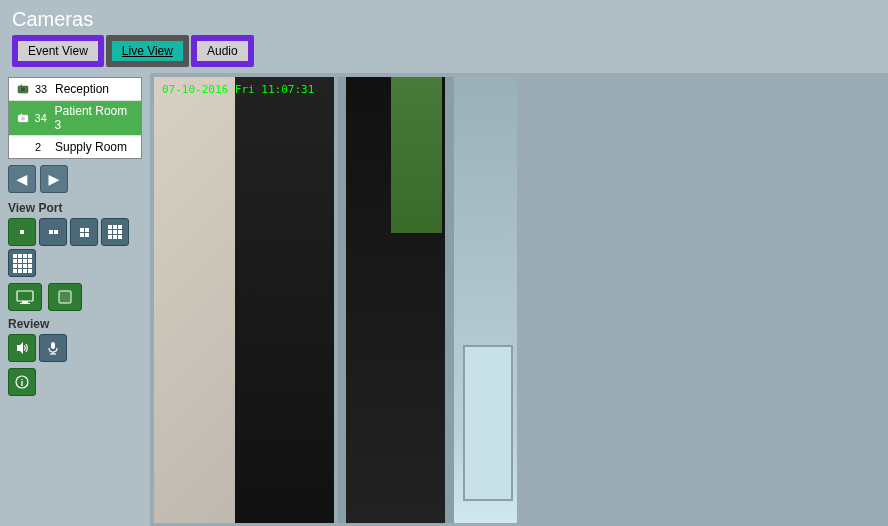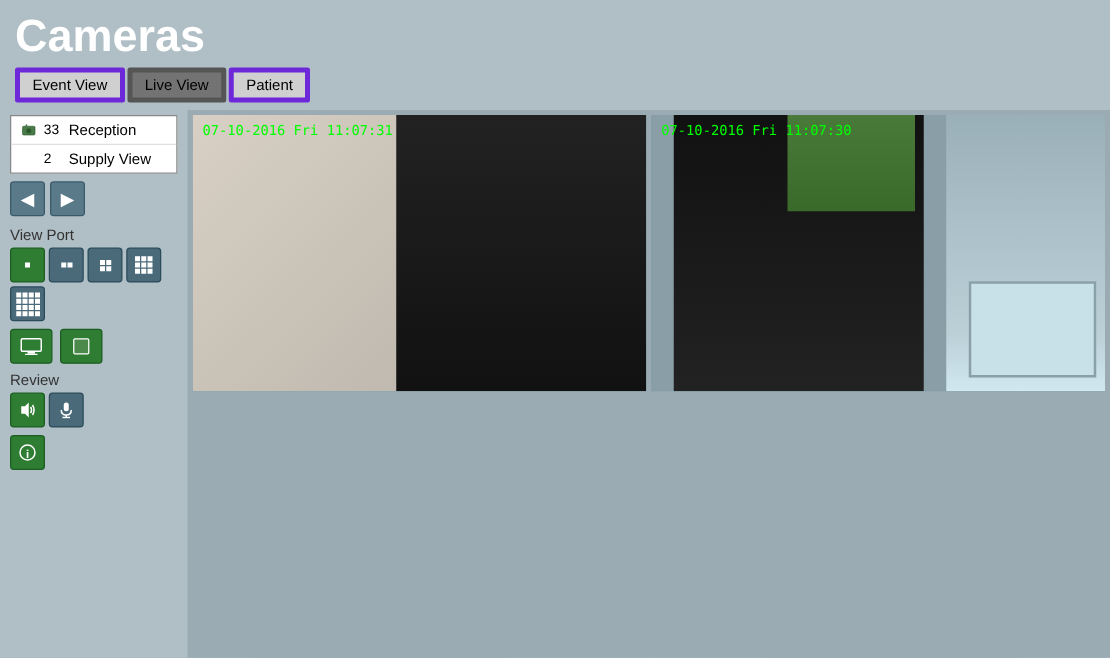--- a/index.html
+++ b/index.html
@@ -5,40 +5,41 @@
     * { margin: 0; padding: 0; box-sizing: border-box; }
     body {
       background: #b0bec5;
       font-family: Arial, sans-serif;
       width: 888px;
       height: 526px;
       overflow: hidden;
     }
     #page-title {
       color: #fff;
-      font-size: 36px;
-      font-weight: bold;
+      font-size: 20px;
+      font-weight: normal;
       padding: 8px 12px 4px 12px;
     }
     .top-tabs {
       display: flex;
       gap: 2px;
       padding: 0 12px 6px 12px;
     }
     .tab-btn {
       padding: 3px 10px;
       font-size: 12px;
-      border: 4px solid #6d28d9;
+      border: 6px solid #6d28d9;
       background: #d0d0d0;
       cursor: pointer;
       border-radius: 2px;
     }
     .tab-btn.active {
-      background: #737373;
+      background: #14b8a6;
       border-color: #555;
+      text-decoration: underline;
     }
     .main-layout {
       display: flex;
       flex-direction: row;
       height: calc(526px - 72px);
     }
     .sidebar {
       width: 150px;
       background: #b0bec5;
       padding: 4px 8px;
@@ -93,21 +94,21 @@
       justify-content: center;
       cursor: pointer;
       color: #fff;
       font-size: 14px;
     }
     
     .section-label {
       font-size: 12px;
       color: #333;
       margin-bottom: 3px;
-      font-weight: normal;
+      font-weight: bold;
     }
     
     .btn-group {
       display: flex;
       gap: 3px;
       margin-bottom: 6px;
       flex-wrap: wrap;
     }
     .vp-btn {
       width: 28px;
@@ -164,21 +165,20 @@
       align-items: center;
       justify-content: center;
       color: #fff;
       font-size: 13px;
     }
     .func-btn.green { background: #2e7d32; border-color: #1b5e20; }
     
     .feed-area {
       flex: 1;
       display: flex;
-      flex-direction: column;
       background: #9aabb3;
       padding: 4px;
       gap: 4px;
     }
     .feed-row {
       display: flex;
       gap: 4px;
       flex: 1;
     }
     .feed-cell {
@@ -253,42 +253,53 @@
     }
   </style>
 </head>
 <body>
 
 <div id="page-title">Cameras</div>
 
 <div class="top-tabs">
   <button class="tab-btn">Event View</button>
   <button class="tab-btn active">Live View</button>
-  <button class="tab-btn">Patient</button>
+  <button class="tab-btn">Audio</button>
 </div>
 
 <div class="main-layout">
   <div class="sidebar">
 
     <div class="camera-list">
       <div class="camera-item">
         <span class="cam-icon">
           <svg width="12" height="10" viewBox="0 0 12 10">
             <rect x="1" y="2" width="10" height="7" rx="1" fill="#4a7a4a" stroke="#2a5a2a" stroke-width="0.5"></rect>
             <circle cx="6" cy="5.5" r="2" fill="#2a5a2a"></circle>
             <polygon points="3,2 4.5,0 5,2" fill="#4a7a4a"></polygon>
           </svg>
         </span>
         <span class="cam-num">33</span>
         <span>Reception</span>
       </div>
+      <div class="camera-item selected">
+        <span class="cam-icon">
+          <svg width="12" height="10" viewBox="0 0 12 10">
+            <rect x="1" y="2" width="10" height="7" rx="1" fill="#fff" stroke="#ccc" stroke-width="0.5"></rect>
+            <circle cx="6" cy="5.5" r="2" fill="#ccc"></circle>
+            <polygon points="3,2 4.5,0 5,2" fill="#fff"></polygon>
+          </svg>
+        </span>
+        <span class="cam-num">34</span>
+        <span>Patient Room 3</span>
+      </div>
       <div class="camera-item">
         <span class="cam-icon"></span>
         <span class="cam-num">2</span>
-        <span>Supply View</span>
+        <span>Supply Room</span>
       </div>
     </div>
 
     <div class="nav-arrows">
       <div class="arrow-btn">◀</div>
       <div class="arrow-btn">▶</div>
     </div>
 
     <div class="section-label">View Port</div>
     <div class="btn-group">
@@ -403,21 +414,20 @@
       </div>
 
       <div class="feed-cell">
         <div class="cam-visual">
           <div class="cam2-bg"></div>
           <div class="cam2-dark"></div>
           <div class="cam2-green"></div>
           <div class="cam2-wall"></div>
           <div class="cam2-window"></div>
         </div>
-        <div class="feed-timestamp">07-10-2016 Fri 11:07:30</div>
       </div>
     </div>
     <div class="feed-row">
       <div class="feed-cell empty"></div>
       <div class="feed-cell empty"></div>
     </div>
   </div>
 </div>
 
 </body></html>

